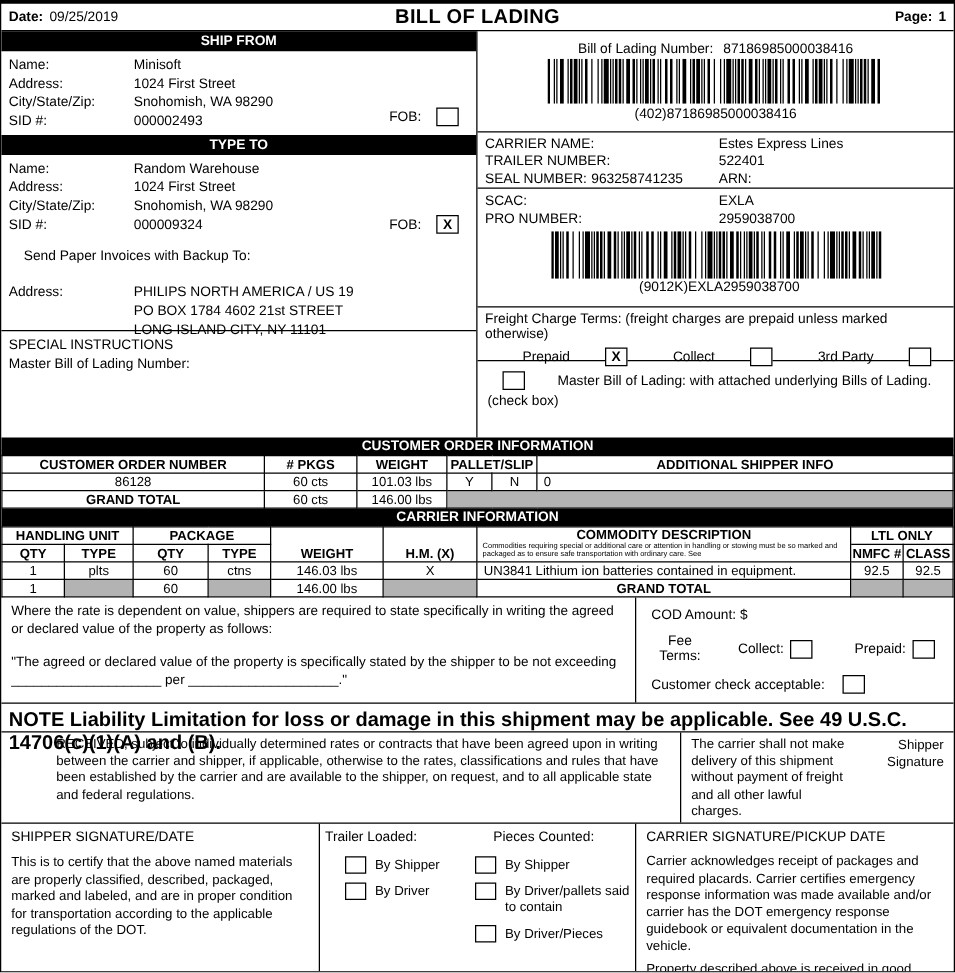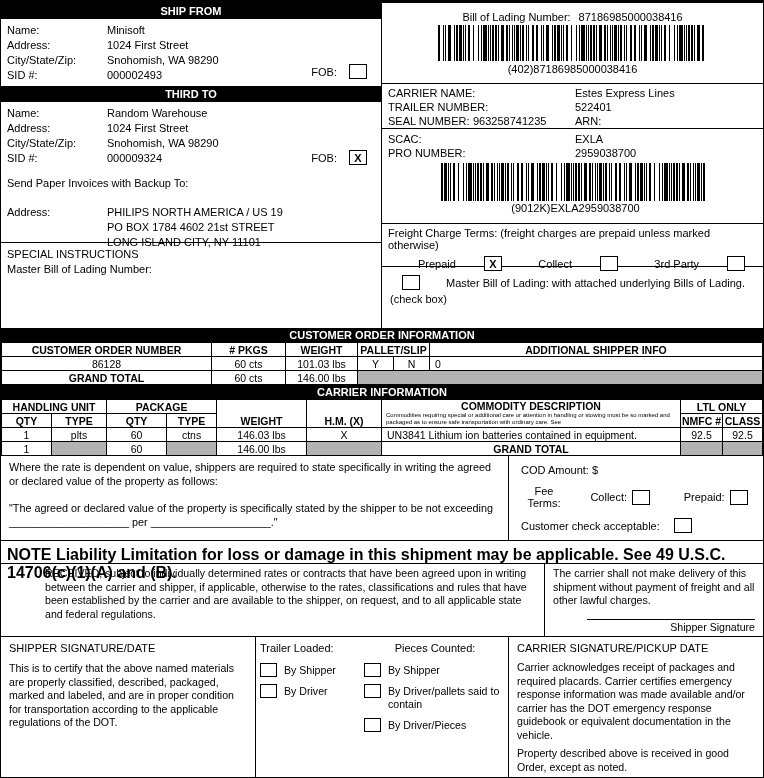--- a/index.html
+++ b/index.html
@@ -61,44 +61,55 @@
   .decl-l p{margin:0 0 13px 0;}
   .cod{flex:1;padding:8px 28px 0 12px;text-align:center;}
   .codrow{display:flex;align-items:center;margin-bottom:9px;}
   .codrow .sp1{width:28px;} .codrow .sp2{width:40px;} .codrow .g6{width:6px;} .codrow .g14{width:14px;}
   
   .note{flex:none;height:24px;box-sizing:border-box;border-top:1px solid #000;border-bottom:1px solid #000;
         font-weight:bold;font-size:16px;padding:5px 6px 0 6px;}
   
   .received{display:flex;height:72px;flex:none;margin-left:36px;}
   .rec-l{width:508px;flex:none;box-sizing:border-box;border-right:1px solid #000;padding:3px 8px;font-size:10.6px;line-height:13.5px;}
-  .rec-r{flex:1;display:flex;flex-direction:column;box-sizing:border-box;padding:3px 8px 2px 8px;font-size:10.6px;line-height:13.5px;}
+  .rec-r{flex:1;display:flex;flex-direction:row;box-sizing:border-box;padding:3px 8px 2px 8px;font-size:10.6px;line-height:13.5px;}
   .sigline{margin-top:auto;margin-left:34px;border-bottom:1px solid #000;height:0;}
   .siglabel{text-align:right;line-height:14px;}
   
   .bottom{flex:1;display:flex;border-top:1px solid #000;min-height:0;}
   .bot-l{width:255px;flex:none;box-sizing:border-box;border-right:1px solid #000;padding:4px 8px;}
   .bot-l .hd,.bot-r .hd{line-height:15px;}
   .bot-l p{margin:6px 0 0 0;font-size:10.6px;line-height:13.5px;}
   .bot-m{width:253px;flex:none;box-sizing:border-box;border-right:1px solid #000;display:flex;padding:4px 2px 0 4px;}
   .tlcol{width:104px;flex:none;}
   .fccol{flex:1;}
   .fccol .hd{text-align:center;line-height:15px;}
   .tlcol .hd{line-height:15px;}
-  .cbrow{display:flex;gap:7px;margin:7px 0 0 0;align-items:flex-start;}
+  .cbrow{display:flex;gap:7px;margin:7px 0 0 16px;align-items:flex-start;}
   .cbrow .cb{width:17px;height:14px;margin-top:0;}
   .cbrow .cl{font-size:10.6px;line-height:13px;padding-top:1px;}
   .bot-r{flex:1;box-sizing:border-box;padding:4px 8px;}
   .bot-r p{margin:5px 0 0 0;font-size:10.6px;line-height:13.5px;}
 </style>
 </head>
 <body>
 
 <div class="doc">
 
+  <div class="top">
+    <span class="date">
+        <span class="b">Date:</span>
+        <span>09/25/2019</span>
+      </span>
+    <span class="title">BILL OF LADING</span>
+    <span class="page">
+        <span class="b">Page:</span>
+        <span class="b">1</span>
+      </span>
+  </div>
 
   <div class="cols">
 
     <div class="lcol">
       <div class="bar">SHIP FROM</div>
       <div class="addr addr1">
         <div class="arow">
             <span class="al">Name:</span>
             <span>Minisoft</span>
           </div>
@@ -115,21 +126,21 @@
             <span>000002493</span>
           </div>
         <div class="fob">
             <span>FOB:</span>
             <span class="cb">
               <span></span>
             </span>
           </div>
       </div>
 
-      <div class="bar">THIRD TO</div>
+      <div class="bar">TYPE TO</div>
       <div class="addr addr2">
         <div class="arow">
             <span class="al">Name:</span>
             <span>Random Warehouse</span>
           </div>
         <div class="arow">
             <span class="al">Address:</span>
             <span>1024 First Street</span>
           </div>
         <div class="arow">
@@ -143,21 +154,21 @@
         <div class="fob">
             <span>FOB:</span>
             <span class="cb">
               <span>X</span>
             </span>
           </div>
       </div>
 
       <div class="tp">
         <div class="arow">
-            <span style="padding-left:6px">Send Paper Invoices with Backup To:</span>
+            <span style="padding-left:18px">Send Paper Invoices with Backup To:</span>
           </div>
         <div class="gap"></div>
         <div class="arow">
           <span class="al">Address:</span>
           <span>
             <div>PHILIPS NORTH AMERICA / US 19</div>
             <div>PO BOX 1784 4602 21st STREET</div>
             <div>LONG ISLAND CITY, NY 11101</div>
           </span>
         </div>

